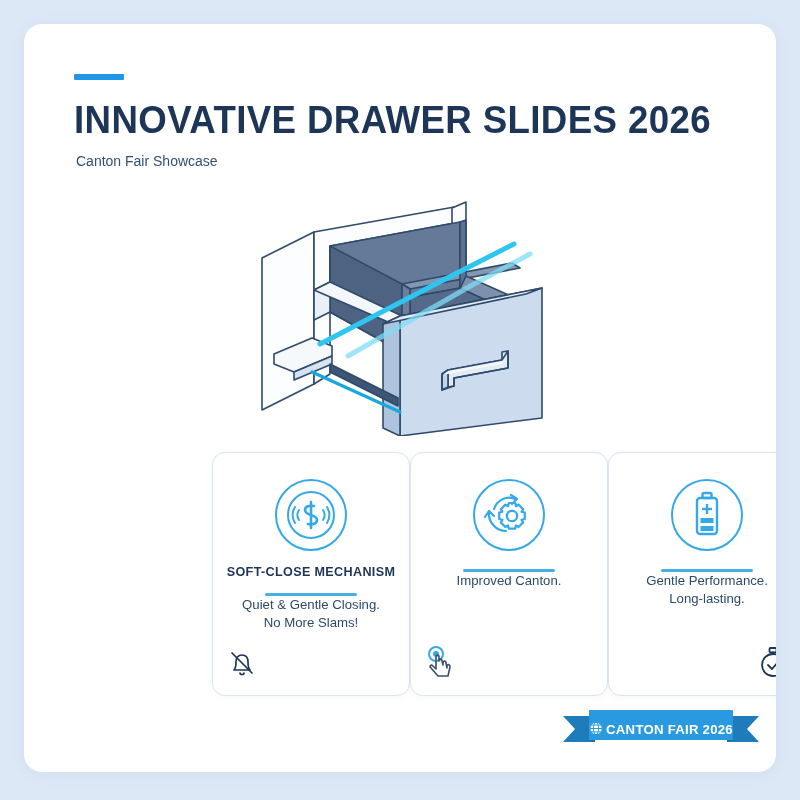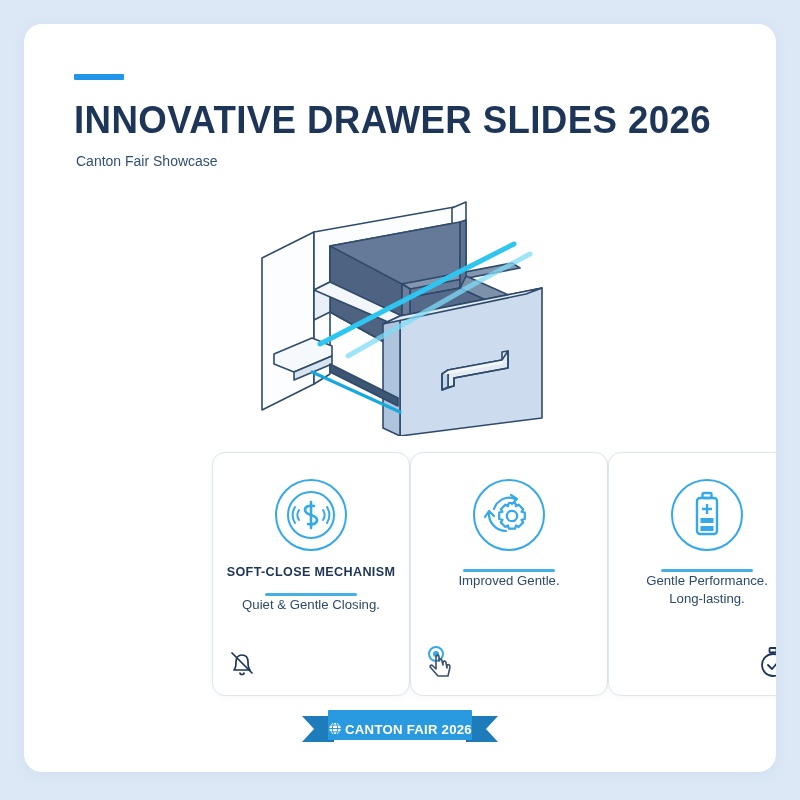--- a/index.html
+++ b/index.html
@@ -121,24 +121,24 @@
     position: absolute;
     bottom: 10px;
   }
   .corner-left  { left: 12px; }
   .corner-right { right: 12px; }
 
   
   .ribbon {
     position: absolute;
     left: 0;
-    right: 0;
+    right: 17px;
     bottom: 22px;
     display: flex;
-    justify-content: center;
+    justify-content: flex-end;
   }
   .ribbon svg { display: block; }
   .ribbon-label {
     position: absolute;
     top: 50%;
     left: 50%;
     transform: translate(-50%, -50%);
     display: flex;
     align-items: center;
     gap: 3px;
@@ -224,20 +224,21 @@
             <path d="M23,31 C20,36 20,42 23,47"></path>
             <path d="M51,34 C53,37 53,41 51,44"></path>
             <path d="M55,31 C58,36 58,42 55,47"></path>
           </g>
         </svg>
       </div>
       <div class="card-title">SOFT-CLOSE MECHANISM</div>
       <div class="card-divider"></div>
       <div class="card-body">
         <span>Quiet &amp; Gentle Closing.</span>
+        <span>No More Slams!</span>
       </div>
       <div class="corner-icon corner-left">
         <svg width="34" height="34" viewBox="0 0 34 34">
           <g stroke="#1d3557" stroke-width="1.7" fill="none" stroke-linecap="round" stroke-linejoin="round">
             <path d="M9,23 C11,21 11,19 11,15 C11,11 13,8 17,8 C21,8 23,11 23,15 C23,19 23,21 25,23 Z"></path>
             <path d="M15,26 C15,28 19,28 19,26"></path>
             <line x1="7" y1="6" x2="27" y2="26"></line>
           </g>
         </svg>
       </div>
@@ -254,21 +255,21 @@
             <path d="M15,41 L19,35 L24,40"></path>
             <g transform="translate(42,40)">
               <path d="M-3.2,-13 L3.2,-13 L4,-9.8 L6.6,-11.4 L11.2,-6.8 L9.6,-4.2 L12.8,-3.4 L12.8,3 L9.6,3.8 L11.2,6.4 L6.6,11 L4,9.4 L3.2,12.6 L-3.2,12.6 L-4,9.4 L-6.6,11 L-11.2,6.4 L-9.6,3.8 L-12.8,3 L-12.8,-3.4 L-9.6,-4.2 L-11.2,-6.8 L-6.6,-11.4 L-4,-9.8 Z"></path>
               <circle cx="0" cy="0" r="5.2"></circle>
             </g>
           </g>
         </svg>
       </div>
       <div class="card-divider"></div>
       <div class="card-body">
-        <span>Improved Gentle.</span>
+        <span>Improved Canton.</span>
       </div>
       <div class="corner-icon corner-left">
         <svg width="38" height="38" viewBox="0 0 38 38">
           <circle cx="13" cy="11" r="7" fill="none" stroke="#35a8e8" stroke-width="2"></circle>
           <circle cx="13" cy="11" r="3" fill="#35a8e8"></circle>
           <g stroke="#3c4f6b" stroke-width="1.6" fill="none" stroke-linecap="round" stroke-linejoin="round">
             <path d="M13,14 L13,26 L10,23 C8,21 6,23 8,25 L15,33 L25,33 L27,24 C27,21 24,21 24,23 L24,25 L23,20 C23,17 20,18 20,20 L20,22 L19,18 C19,15 16,16 16,18 L16,14 C16,11 13,11.5 13,14 Z"></path>
           </g>
         </svg>
       </div>

